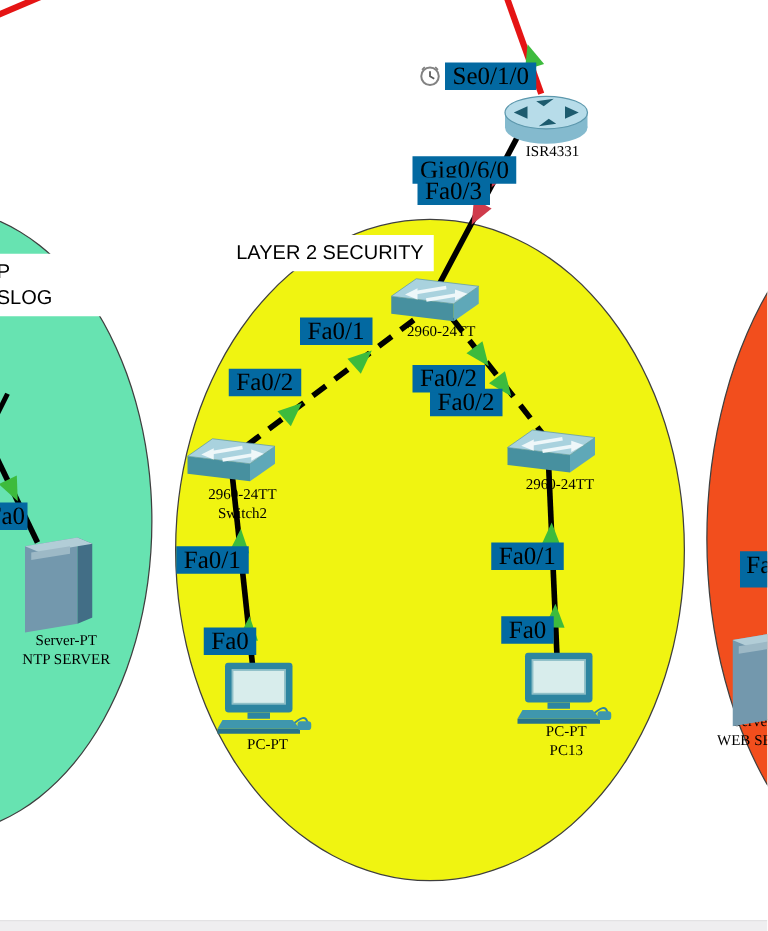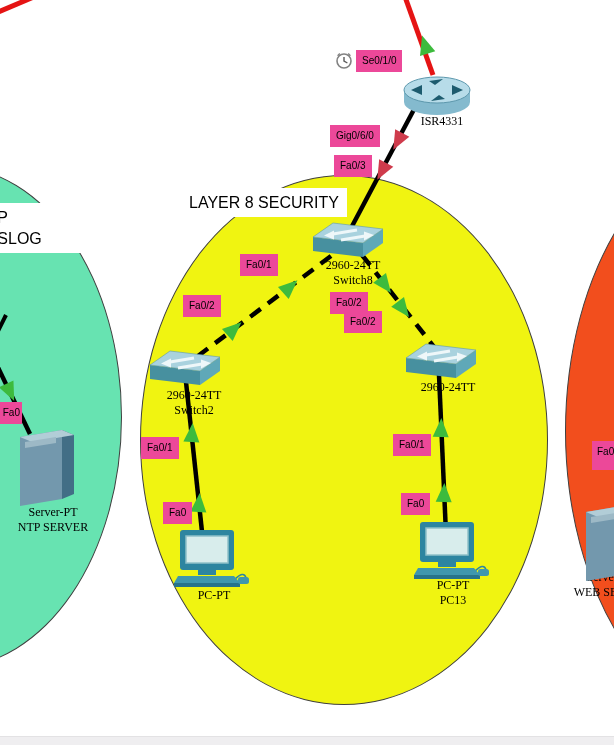--- a/index.html
+++ b/index.html
@@ -2,42 +2,41 @@
 <html><head>
 <meta charset="utf-8">
 <style>
   html,body{margin:0;padding:0;background:#fff;}
   #stage{position:relative;width:614px;height:745px;background:#ffffff;overflow:hidden;
          font-family:"Liberation Sans",sans-serif;color:#000;}
   .zone{position:absolute;border-radius:50%;border:1px solid #3f3f3f;z-index:1;}
   .dname{position:absolute;width:130px;text-align:center;font-size:12px;line-height:15px;z-index:2;font-family:Liberation Serif, serif;}
   .overlay{position:absolute;left:0;top:0;z-index:3;}
   .device{position:absolute;z-index:4;}
-  .plabel{position:absolute;background:#ec4899;font-size:10px;line-height:16px;
-          padding:3px 6px;white-space:nowrap;z-index:5;}
+  .plabel{position:absolute;background:#0369a1;font-size:20px;line-height:16px;
+          padding:3px 6px;white-space:nowrap;z-index:5;font-family:Liberation Serif, serif;}
   .note{position:absolute;background:#ffffff;font-size:16px;line-height:21px;
         padding:4px 8px;white-space:nowrap;z-index:5;}
   .bottombar{position:absolute;left:0;top:736px;width:614px;height:9px;
              background:#efeef0;border-top:1px solid #e3e2e4;z-index:6;}
 </style>
 </head>
 <body>
 
 <div id="stage">
 
   <div class="zone" style="left:-220px;top:166px;width:340px;height:500px;background:#67e3b1;"></div>
   <div class="zone" style="left:140px;top:175px;width:406px;height:528px;background:#f0f411;"></div>
   <div class="zone" style="left:565px;top:135px;width:380px;height:590px;background:#f24e1d;"></div>
 
   <div class="dname" style="left:377px;top:114px;">
     <div>ISR4331</div>
   </div>
   <div class="dname" style="left:288px;top:258px;">
     <div>2960-24TT</div>
-    <div>Switch8</div>
   </div>
   <div class="dname" style="left:129px;top:388px;">
     <div>2960-24TT</div>
     <div>Switch2</div>
   </div>
   <div class="dname" style="left:383px;top:380px;">
     <div>2960-24TT</div>
   </div>
   <div class="dname" style="left:149px;top:588px;">
     <div>PC-PT</div>
@@ -181,32 +180,32 @@
     <svg width="54" height="82" viewBox="0 0 54 82">
       <polygon points="0,12 42,5 42,74 0,81" fill="#7398ad"></polygon>
       <polygon points="42,5 54,10 54,69 42,74" fill="#426e86"></polygon>
       <polygon points="0,12 42,5 54,10 12,17" fill="#b2cdd7"></polygon>
       <polygon points="5,17 36,12 36,18 5,23" fill="#9db9c6"></polygon>
     </svg>
   </div>
 
   <div class="plabel" style="left:356px;top:50px;">Se0/1/0</div>
   <div class="plabel" style="left:330px;top:125px;">Gig0/6/0</div>
-  <div class="plabel" style="left:334px;top:155px;">Fa0/3</div>
+  <div class="plabel" style="left:334px;top:142px;">Fa0/3</div>
   <div class="plabel" style="left:240px;top:254px;">Fa0/1</div>
   <div class="plabel" style="left:183px;top:295px;">Fa0/2</div>
   <div class="plabel" style="left:344px;top:311px;">Fa0/2</div>
   <div class="plabel" style="left:330px;top:292px;">Fa0/2</div>
   <div class="plabel" style="left:141px;top:437px;">Fa0/1</div>
   <div class="plabel" style="left:163px;top:502px;">Fa0</div>
   <div class="plabel" style="left:393px;top:434px;">Fa0/1</div>
   <div class="plabel" style="left:401px;top:493px;">Fa0</div>
   <div class="plabel" style="left:-32px;top:402px;width:46px;text-align:right;padding-right:2px;">Fa0</div>
   <div class="plabel" style="left:592px;top:441px;width:50px;height:23px;padding-left:5px;">Fa0</div>
 
-  <div class="note" style="left:181px;top:188px;">LAYER 8 SECURITY</div>
+  <div class="note" style="left:181px;top:188px;">LAYER 2 SECURITY</div>
   <div class="note" style="left:-62px;top:203px;width:112px;padding-left:38px;">
     <div>NTP</div>
     <div>SYSLOG</div>
   </div>
 
   <div class="bottombar"></div>
 </div>
 
 </body></html>

